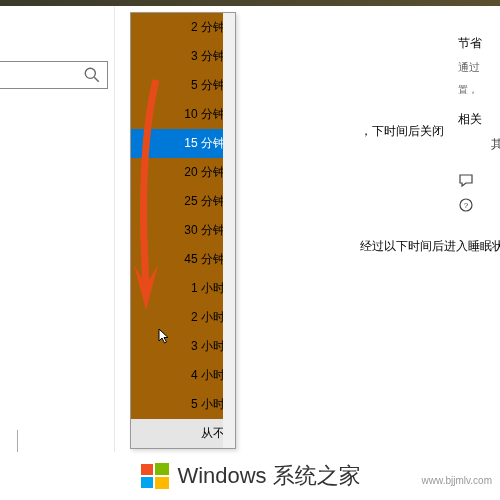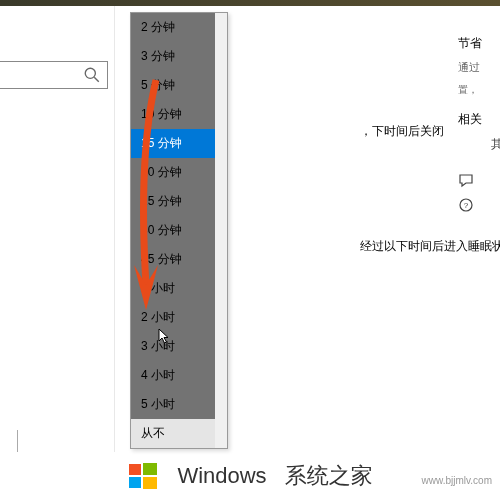--- a/index.html
+++ b/index.html
@@ -6,42 +6,42 @@
     body { width: 500px; height: 500px; background: #fff; position: relative; overflow: hidden; }
     
     .top-bar { position: absolute; top: 0; left: 0; right: 0; height: 6px; background: linear-gradient(to right, #3a3a2a, #5a5030); }
     
     .sidebar { position: absolute; left: 0; top: 6px; width: 115px; height: 494px; background: #fff; border-right: 1px solid #e8e8e8; }
     .search-box { position: absolute; left: -100px; top: 55px; width: 208px; height: 28px; border: 1px solid #888; background: #fff; }
     .search-icon { position: absolute; right: 6px; top: 4px; width: 18px; height: 18px; }
     
     .main { position: absolute; left: 115px; top: 6px; right: 0; bottom: 0; background: #fff; }
     
-    .dropdown { position: absolute; left: 130px; top: 12px; width: 98px; background: #737373; border: 1px solid #999; box-shadow: 2px 2px 4px rgba(0,0,0,0.15); z-index: 10; }
+    .dropdown { position: absolute; left: 130px; top: 12px; width: 106px; background: #a16207; border: 1px solid #999; box-shadow: 2px 2px 4px rgba(0,0,0,0.15); z-index: 10; text-align: right; }
     .dropdown-scroll { position: absolute; right: 0; top: 0; bottom: 0; width: 12px; background: #f0f0f0; }
     .dropdown-item { padding: 6px 10px; font-size: 12px; color: #000; cursor: pointer; }
     .dropdown-item.selected { background: #0078d7; color: #fff; }
     .dropdown-item.hover { background: #e5e5e5; }
     
     .text-segment { position: absolute; font-size: 12px; color: #000; white-space: nowrap; margin-top: 32px; }
     .text1 { left: 245px; top: 85px; }
     .text2 { left: 245px; top: 200px; }
     
     .right-panel { position: absolute; right: 0; top: 35px; width: 42px; font-size: 12px; }
     .rp-item { margin-bottom: 8px; color: #000; white-space: nowrap; }
     .rp-link { color: #404040; margin-left: 33px; }
     .rp-icons { margin-top: 20px; }
     .rp-icon { width: 16px; height: 16px; margin-bottom: 8px; color: #444; }
     
     .arrow { position: absolute; left: 128px; top: 75px; width: 40px; height: 240px; z-index: 20; pointer-events: none; }
     
     .cursor { position: absolute; left: 158px; top: 328px; width: 14px; height: 18px; z-index: 30; pointer-events: none; }
     
     .footer { position: absolute; bottom: 0; left: 0; right: 0; height: 48px; display: flex; align-items: center; justify-content: center; background: #fff; }
-    .logo-block { display: flex; align-items: center; gap: 18px; }
+    .logo-block { display: flex; align-items: center; gap: 6px; }
     .win-logo { width: 32px; height: 32px; }
     .footer-text { font-size: 22px; color: #333; font-weight: 400; }
     .url { position: absolute; right: 8px; bottom: 14px; font-size: 10px; color: #999; }
     
     .divider-left { position: absolute; left: 0; top: 430px; width: 18px; height: 40px; border-right: 1px solid #aaa; }
   </style>
 </head>
 <body>
 
 <div class="top-bar"></div>

